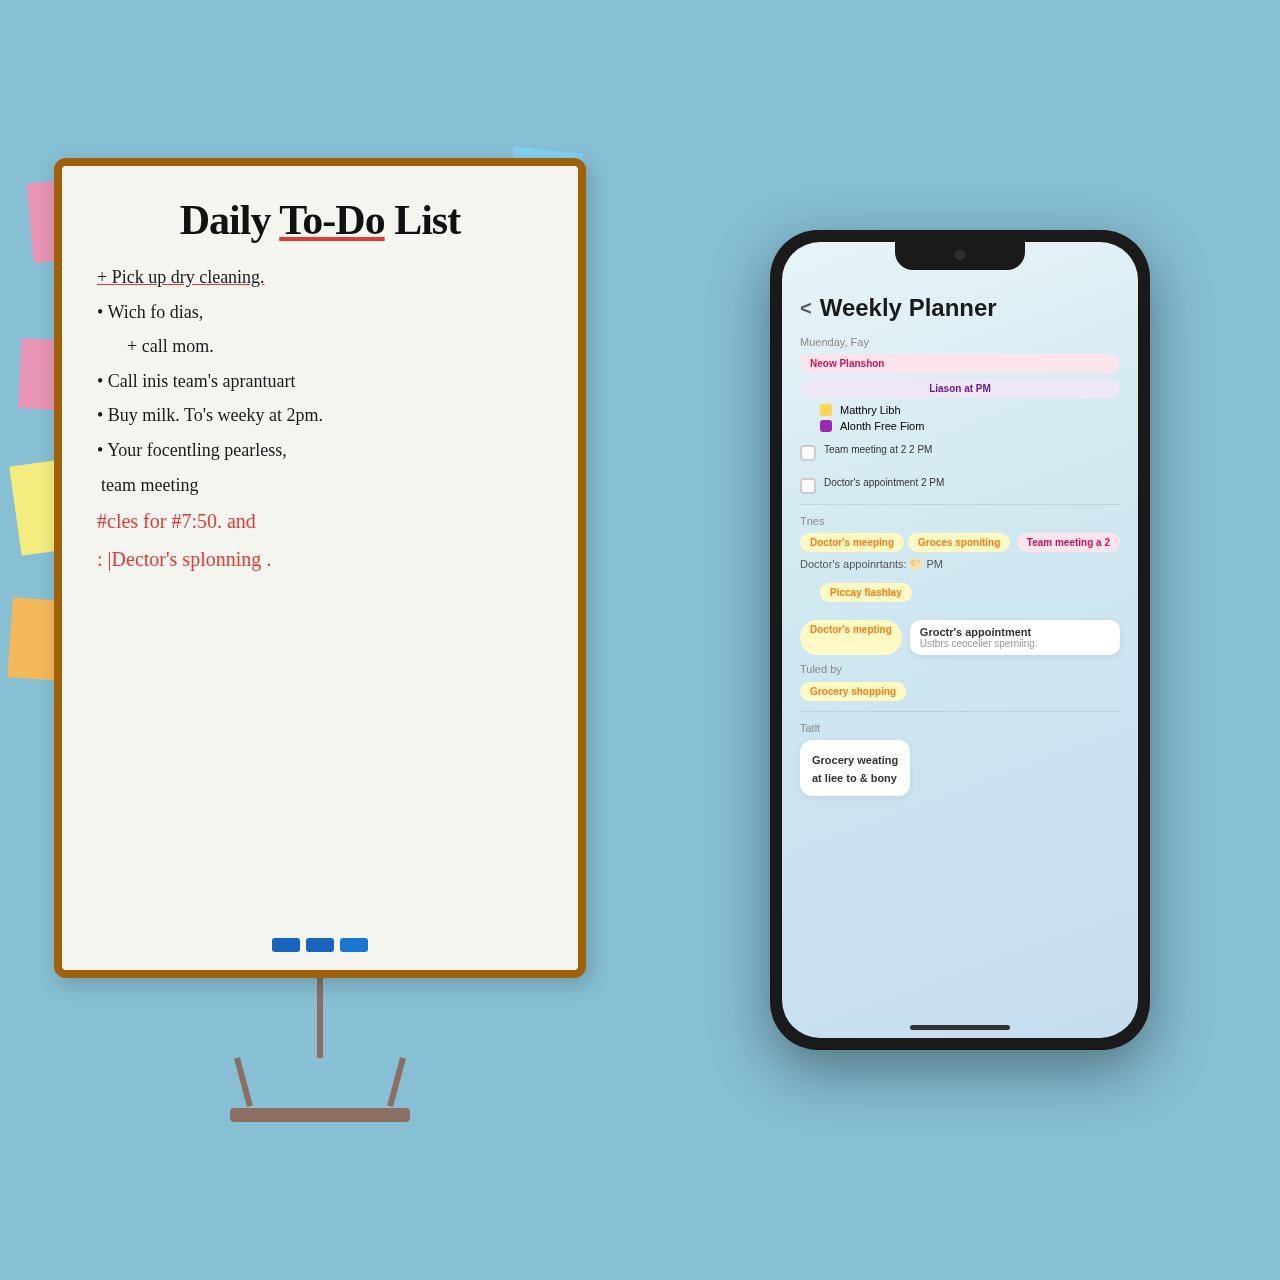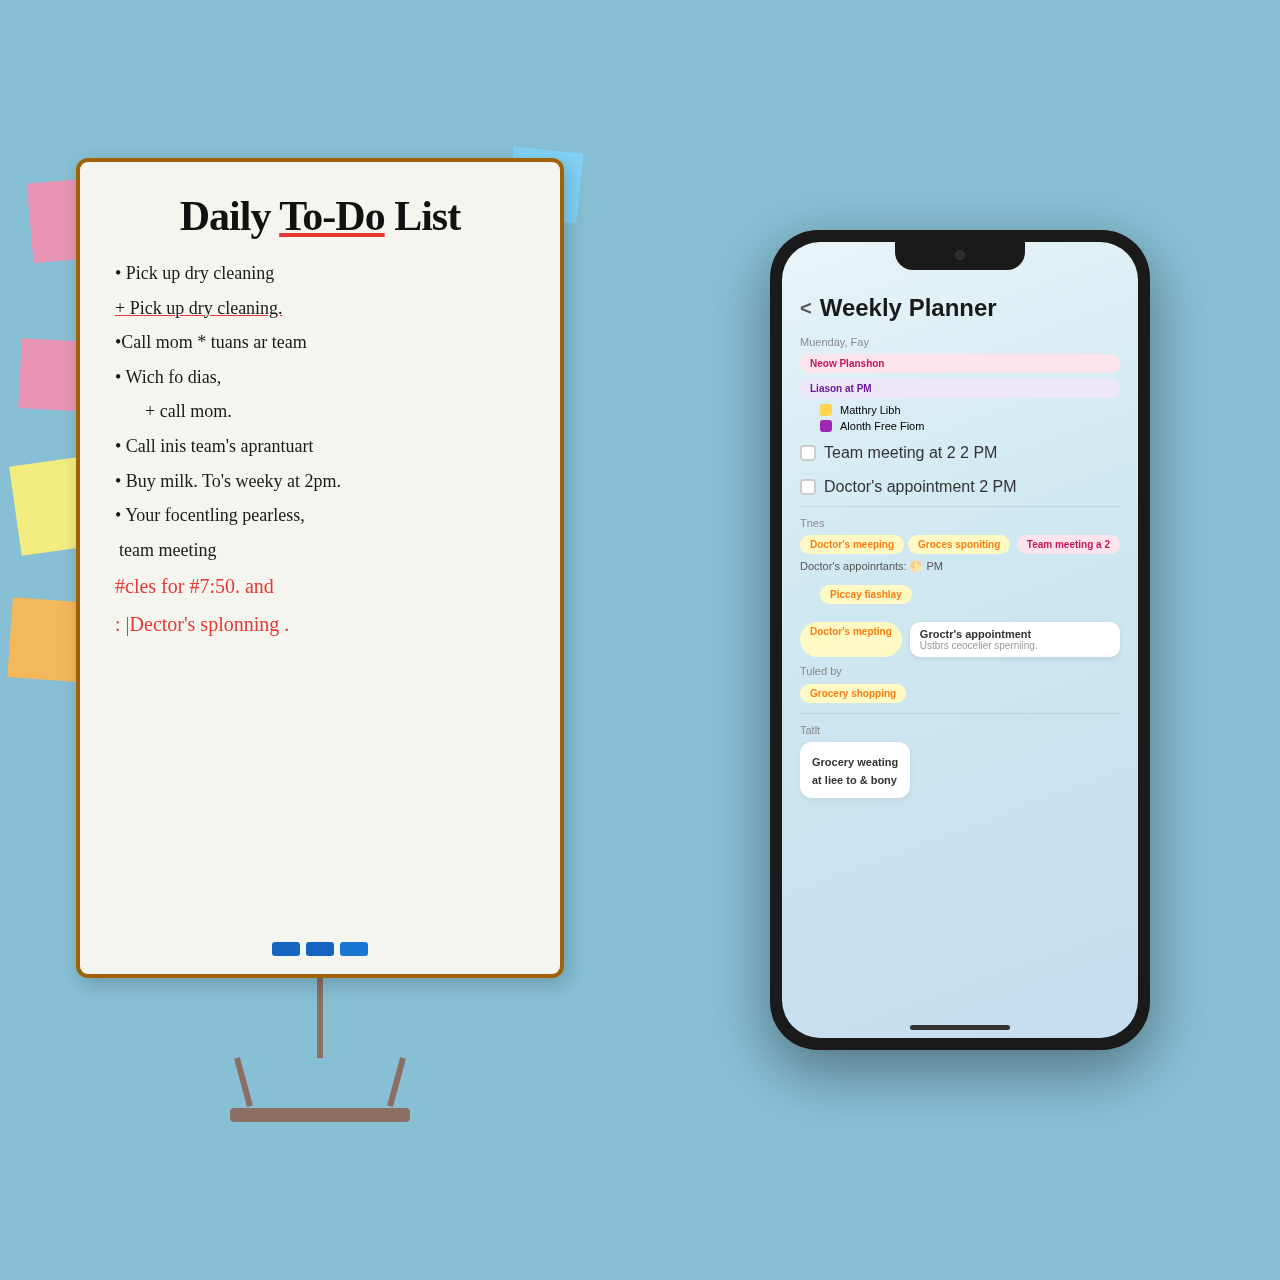--- a/index.html
+++ b/index.html
@@ -30,25 +30,25 @@
       opacity: 0.9;
     }
     .sticky-pink { background: #f48fb1; top: 180px; left: 30px; transform: rotate(-5deg); }
     .sticky-pink2 { background: #f48fb1; top: 340px; left: 20px; width: 70px; height: 70px; transform: rotate(3deg); }
     .sticky-yellow { background: #fff176; top: 460px; left: 15px; width: 90px; height: 90px; transform: rotate(-8deg); }
     .sticky-blue { background: #81d4fa; top: 150px; right: 60px; width: 70px; height: 70px; transform: rotate(6deg); }
     .sticky-orange { background: #ffb74d; top: 600px; left: 10px; width: 80px; height: 80px; transform: rotate(4deg); }
 
     
     .whiteboard {
-      width: 488px;
+      width: 532px;
       height: 820px;
       background: #f5f5f0;
       border-radius: 12px;
-      border: 4px solid #a16207;
+      border: 8px solid #a16207;
       box-shadow: 4px 6px 20px rgba(0,0,0,0.2);
       padding: 30px 35px;
       position: relative;
       z-index: 2;
     }
 
     
     .whiteboard-wrapper {
       display: flex;
       flex-direction: column;
@@ -214,41 +214,41 @@
       margin-bottom: 6px;
       flex-direction: column;
     }
     .tag {
       padding: 4px 10px;
       border-radius: 20px;
       font-size: 10px;
       font-weight: 600;
     }
     .tag-pink { background: #fce4ec; color: #c2185b; }
-    .tag-purple { background: #ede7f6; color: #6a1b9a; }
+    .tag-purple { background: #ede7f6; color: #6a1b9a; text-align: center; }
     .tag-yellow { background: #fff9c4; color: #f57f17; }
 
     
     .check-item {
       display: flex;
       align-items: flex-start;
       gap: 8px;
       margin-bottom: 8px;
     }
     .checkbox {
       width: 16px;
       height: 16px;
       border: 2px solid #ccc;
       border-radius: 4px;
       flex-shrink: 0;
       margin-top: 1px;
       background: white;
     }
     .check-text {
-      font-size: 16px;
+      font-size: 10px;
       color: #333;
     }
 
     
     .dot-item {
       display: flex;
       align-items: center;
       gap: 8px;
       margin-bottom: 4px;
     }
@@ -292,23 +292,21 @@
   <div class="sticky sticky-orange"></div>
 
   <div class="whiteboard-wrapper">
     <div class="whiteboard">
 
       <div class="wb-title">
         <span>Daily </span><span class="underline">To-Do</span><span> List</span>
       </div>
 
       <div class="wb-items">
-        <div class="item">• Pick up dry cleaning</div>
         <div class="item underlined">+ Pick up dry cleaning.</div>
-        <div class="item">•Call mom * tuans ar team</div>
         <div class="item">• Wich fo dias,</div>
         <div class="item" style="margin-left:30px;">+ call mom.</div>
         <div class="item">• Call inis team's aprantuart</div>
         <div class="item">• Buy milk. To's weeky at 2pm.</div>
         <div class="item">• Your focentling pearless,</div>
         <div class="item" style="margin-left:4px;">team meeting</div>
         <div class="item red">#cles for #7:50. and</div>
         <div class="item red">: |Dector's splonning .</div>
       </div>
 

